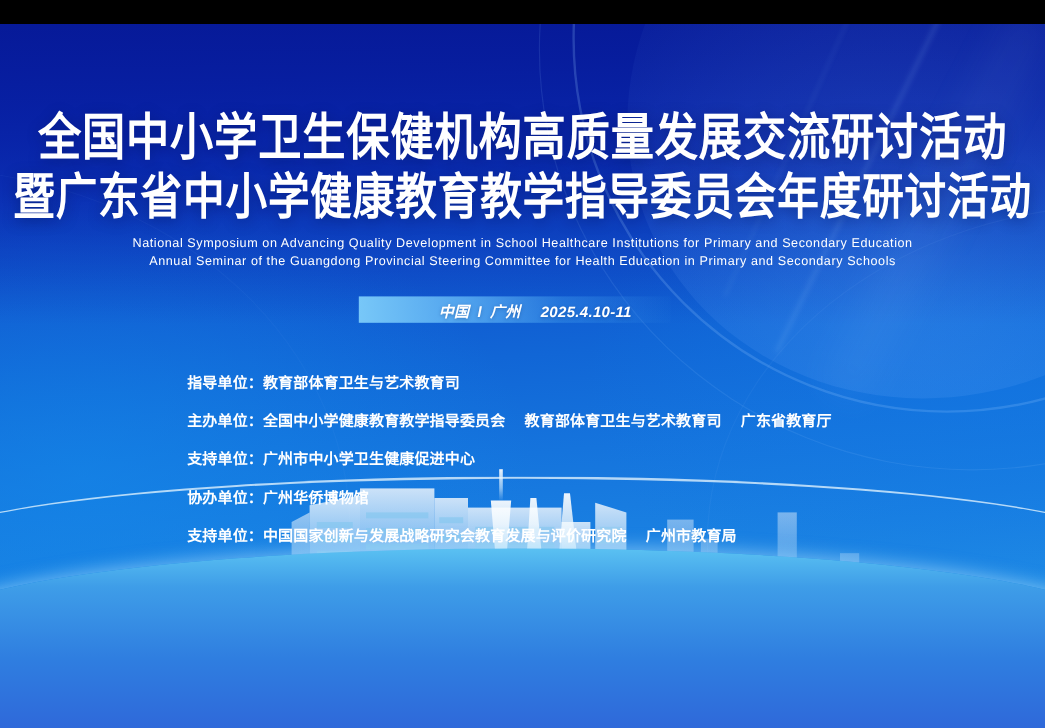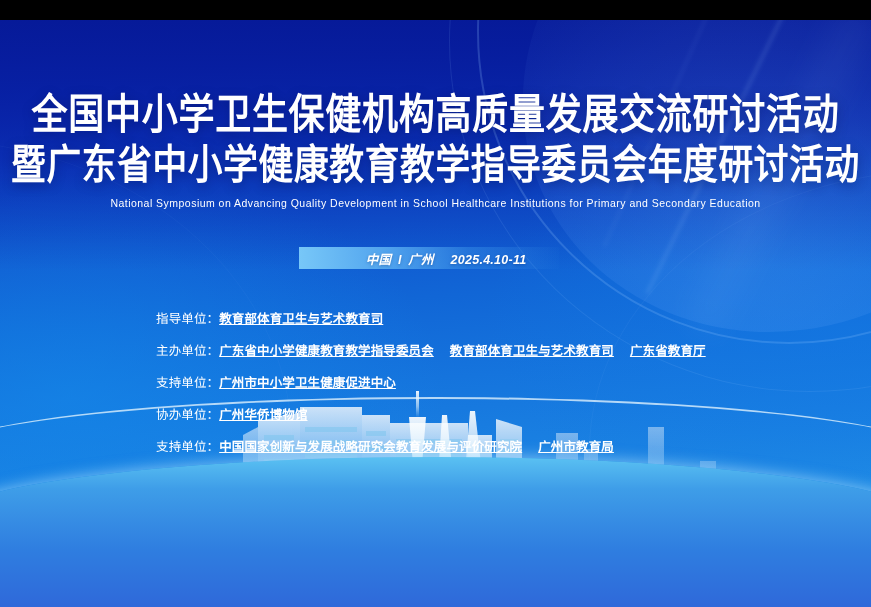--- a/index.html
+++ b/index.html
@@ -235,34 +235,33 @@
   }
   .org-row {
     display: flex;
     align-items: baseline;
     margin-bottom: 13px;
     white-space: nowrap;
   }
   .org-label {
     color: #ffffff;
     font-size: 12.5px;
-    font-weight: 400;
+    font-weight: 700;
     letter-spacing: 0.01em;
   }
   .org-values {
     display: flex;
     align-items: baseline;
   }
   .org-value {
     color: #ffffff;
     font-size: 12.5px;
     font-weight: 700;
     letter-spacing: 0.01em;
     margin-right: 16px;
-    text-decoration: underline;
   }
   .org-value:last-child { margin-right: 0; }
 </style>
 </head>
 <body>
 
 <div id="poster">
 
   <div class="bg-base"></div>
   <div class="bg-radial-left"></div>
@@ -397,20 +396,21 @@
 
   <div class="content">
 
     <div class="title-block">
       <div class="title-line l1">全国中小学卫生保健机构高质量发展交流研讨活动</div>
       <div class="title-line l2">暨广东省中小学健康教育教学指导委员会年度研讨活动</div>
     </div>
 
     <div class="subtitle-block">
       <div class="subtitle-line">National Symposium on Advancing Quality Development in School Healthcare Institutions for Primary and Secondary Education</div>
+      <div class="subtitle-line">Annual Seminar of the Guangdong Provincial Steering Committee for Health Education in Primary and Secondary Schools</div>
     </div>
 
     <div class="venue-bar">
       <div class="venue-text">
         <span>中国</span>
         <span class="sep">l</span>
         <span>广州</span>
         <span class="date">2025.4.10-11</span>
       </div>
     </div>
@@ -420,21 +420,21 @@
       <div class="org-row">
         <span class="org-label">指导单位：</span>
         <span class="org-values">
           <span class="org-value">教育部体育卫生与艺术教育司</span>
         </span>
       </div>
 
       <div class="org-row">
         <span class="org-label">主办单位：</span>
         <span class="org-values">
-          <span class="org-value">广东省中小学健康教育教学指导委员会</span>
+          <span class="org-value">全国中小学健康教育教学指导委员会</span>
           <span class="org-value">教育部体育卫生与艺术教育司</span>
           <span class="org-value">广东省教育厅</span>
         </span>
       </div>
 
       <div class="org-row">
         <span class="org-label">支持单位：</span>
         <span class="org-values">
           <span class="org-value">广州市中小学卫生健康促进中心</span>
         </span>

